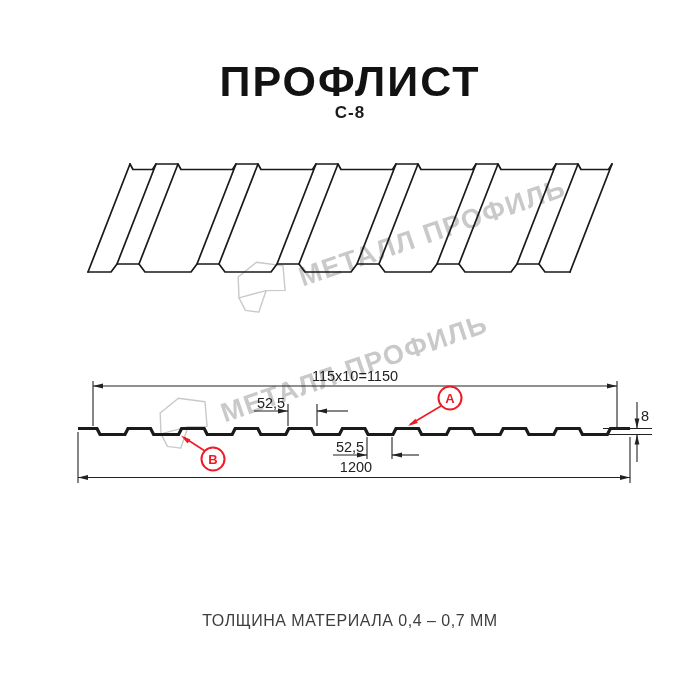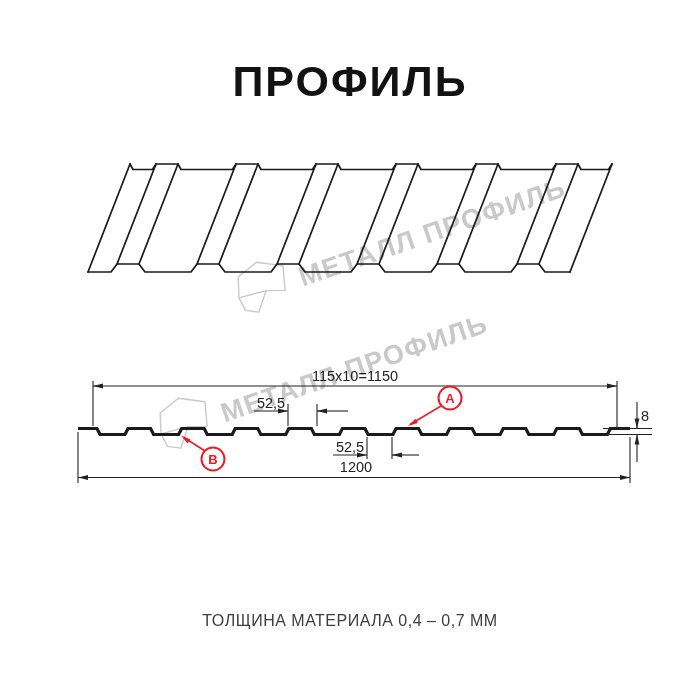--- a/index.html
+++ b/index.html
@@ -15,21 +15,22 @@
   svg text{font-family:"Liberation Sans",sans-serif;}
   .dimtxt{font-size:14.5px;fill:#222;}
   .redtxt{font-size:13px;font-weight:bold;}
   .wmtxt{font-size:27px;font-weight:bold;letter-spacing:1.5px;}
 </style>
 </head>
 <body>
 
 <div class="page">
 
-  <div class="title">ПРОФИЛЬ</div>
+  <div class="title">ПРОФЛИСТ</div>
+  <div class="subtitle">С-8</div>
 
   <svg id="gfx" width="700" height="700" viewBox="0 0 700 700">
 
     <g id="wm1" transform="translate(228,272) rotate(-19)">
       <g id="wm1logo">
           <path d="M 2 28 L 8 8 L 30 0 L 54 12 L 48 36 L 30 30 L 16 48 L 4 42 Z" fill="none" stroke="#c9c9c9" stroke-width="1.4" stroke-linejoin="round" stroke-linecap="round"></path>
           <path d="M 2 28 L 30 30" fill="none" stroke="#c9c9c9" stroke-width="1.4" stroke-linejoin="round" stroke-linecap="round"></path>
         </g>
       <text class="wmtxt" x="66" y="38" fill="#c9c9c9">МЕТАЛЛ ПРОФИЛЬ</text>
     </g>

